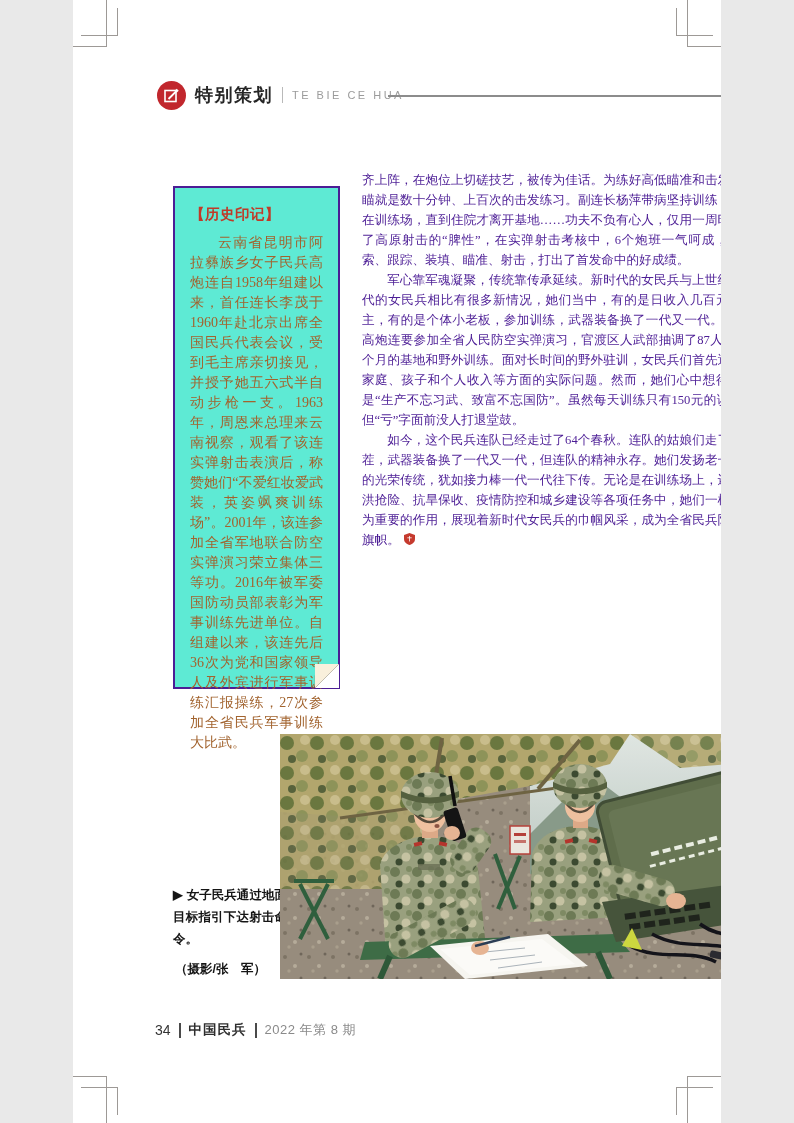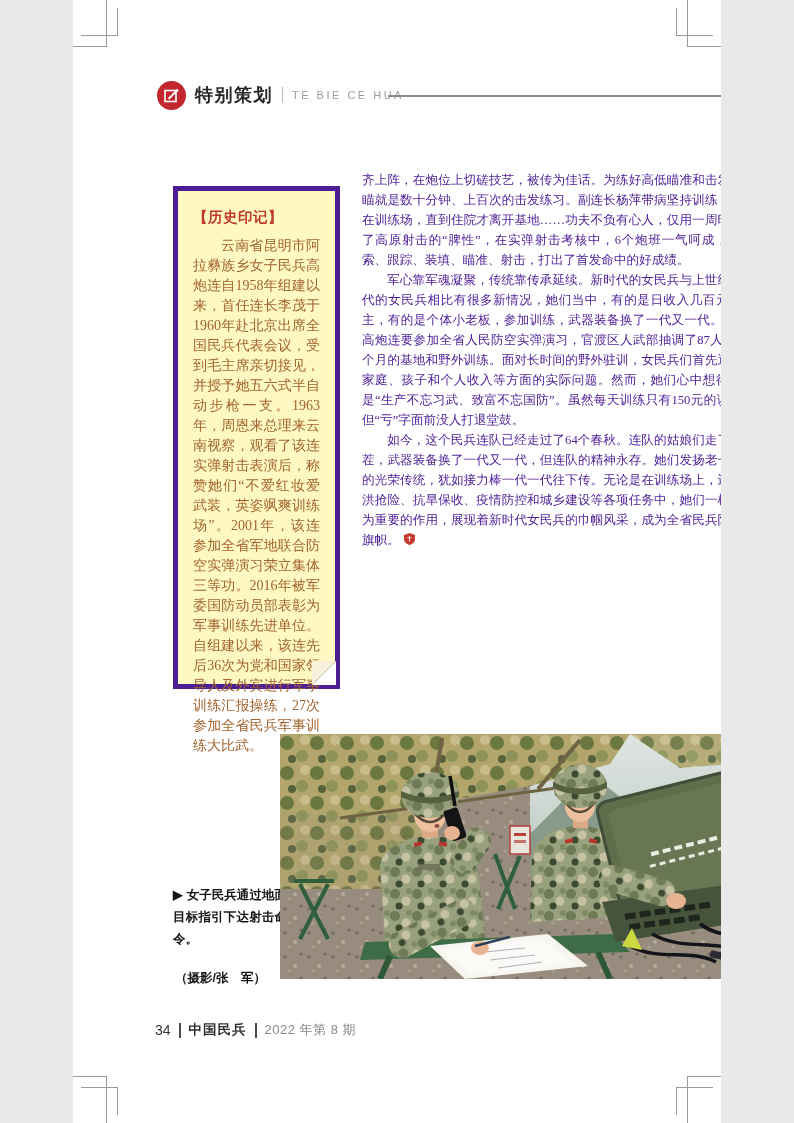--- a/index.html
+++ b/index.html
@@ -9,40 +9,40 @@
   .cm{position:absolute;background:#9d9996;}
   
   .header{position:absolute;left:84px;top:80px;height:30px;display:flex;align-items:center;}
   .badge{width:29px;height:29px;border-radius:50%;background:#c1272d;display:flex;
          align-items:center;justify-content:center;margin-right:9px;flex:0 0 auto;}
   .htitle{font-size:18px;font-weight:bold;color:#262626;letter-spacing:1.5px;white-space:nowrap;}
   .hsep{width:1px;height:16px;background:#b9b9b9;margin:0 9px;}
   .hsub{font-size:11px;color:#9b9b9b;letter-spacing:2.5px;white-space:nowrap;}
   .hrule{position:absolute;left:315px;top:95px;width:425px;height:2px;background:#8c8c8c;}
   
-  .histbox{position:absolute;left:100px;top:186px;width:167px;height:503px;background:#fef9c3;
-           border:5px solid #4c1d95;box-sizing:border-box;}
+  .histbox{position:absolute;left:100px;top:186px;width:167px;height:503px;background:#5eead4;
+           border:2px solid #4c1d95;box-sizing:border-box;}
   .notch{position:absolute;right:-1px;bottom:-1px;width:24px;height:24px;
          background:linear-gradient(to bottom right,#f9f0dc 49.4%,#b9b5a8 50.1%,#ffffff 50.8%);}
   .hist-title{margin:17px 15px 9px 15px;font-size:14.5px;font-weight:bold;color:#c03a28;letter-spacing:.5px;}
   .hist-body{margin:0 15px;font-family:"Liberation Serif",serif;font-size:14px;line-height:20px;
              color:#a2632e;text-align:justify;text-indent:2em;}
   
   .article{position:absolute;left:289px;top:170px;width:419px;font-family:"Liberation Serif",serif;
            font-size:12.6px;line-height:20px;color:#4c1d95;text-align:justify;}
   .para{text-indent:2em;}
   .para.first{text-indent:0;}
   .endmark{display:inline-block;width:11px;height:12px;margin-left:4px;vertical-align:-1px;}
   
   .photo{position:absolute;left:207px;top:734px;width:476px;height:245px;overflow:hidden;}
   .photo svg{display:block;}
   .caption{position:absolute;left:100px;top:884px;width:114px;font-size:12.5px;line-height:22px;
            color:#151515;font-weight:600;text-align:justify;}
   .caption .marker{margin-right:4px;}
-  .credit{margin-top:17px;text-indent:2px;}
+  .credit{margin-top:8px;text-indent:2px;}
   
   .footer{position:absolute;left:82px;top:1021px;display:flex;align-items:center;}
   .pg{font-size:14px;color:#333333;}
   .fsep{width:2px;height:15px;background:#4a4a4a;margin:0 8px;}
   .mag{font-size:13.5px;font-weight:bold;color:#2e2e2e;letter-spacing:1px;}
   .issue{font-size:13px;color:#8a8a8a;letter-spacing:.5px;}
 </style>
 </head>
 <body>
 

